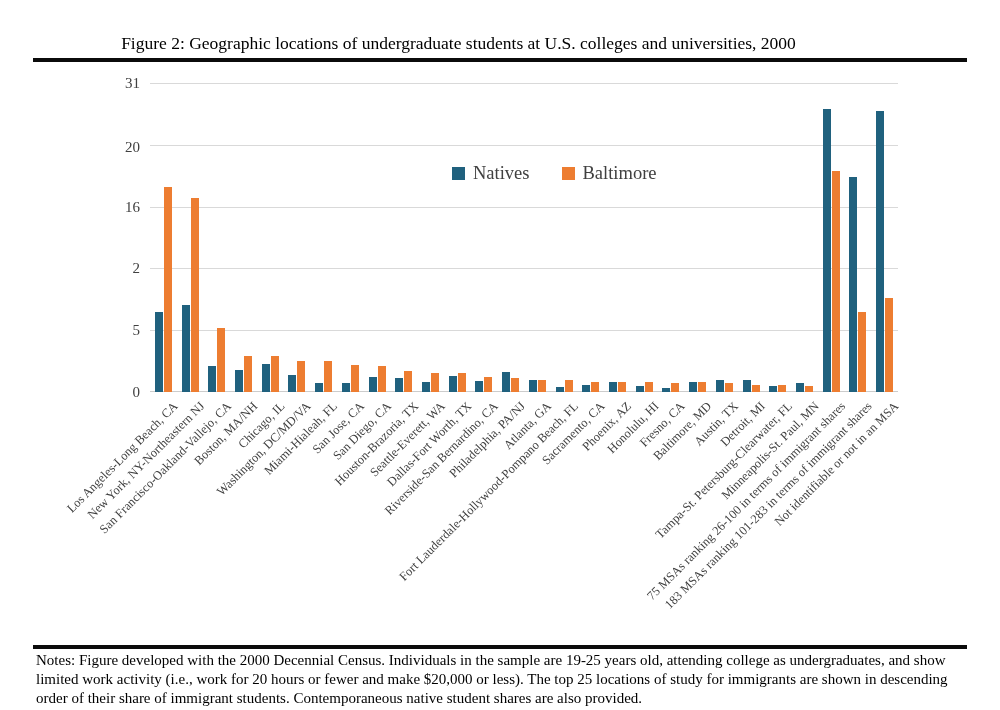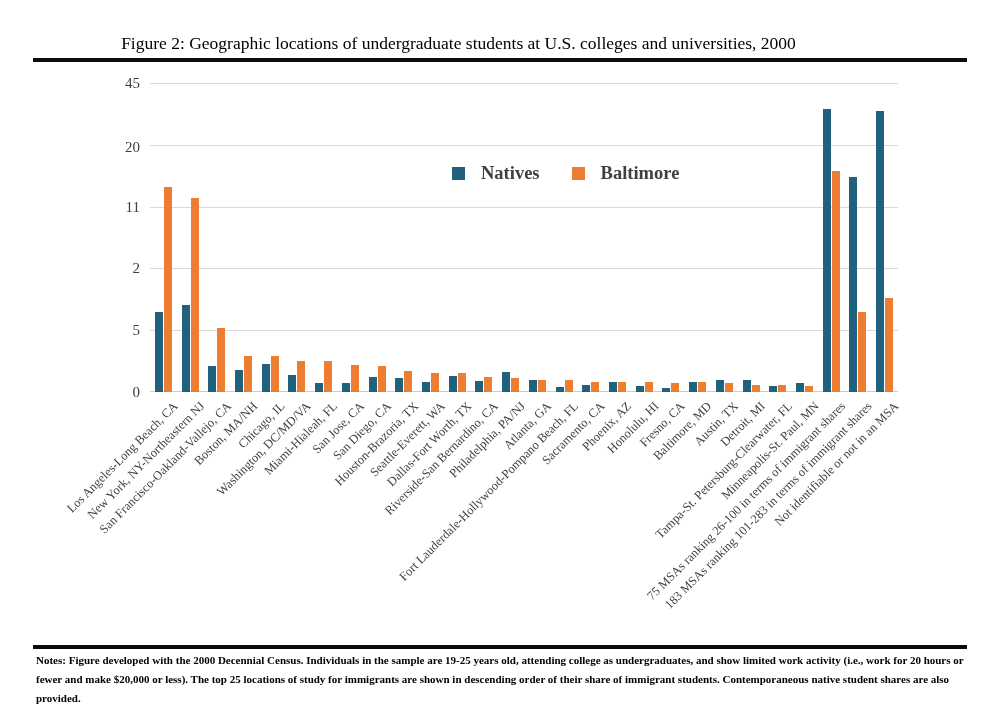--- a/index.html
+++ b/index.html
@@ -30,42 +30,42 @@
   }
   .xlab {
     position:absolute; top:399px; white-space:nowrap;
     font-size:12.5px; color:#3f3f3f;
     transform:rotate(-45deg); transform-origin:100% 0%;
   }
   .legend {
     position:absolute; left:452px; top:163px; display:flex; gap:32px;
     font-size:18.5px; color:#404040;
   }
-  .legend-item { display:flex; align-items:center; gap:16px;font-weight:bold; }
+  .legend-item { display:flex; align-items:center; gap:8px; }
   .swatch { width:13px; height:13px; display:inline-block; }
 
   .notes {
     position:absolute; left:36px; top:651px; width:930px;
-    font-size:11px; line-height:19.2px; color:#000; text-align:left;font-weight:bold;
+    font-size:15px; line-height:19.2px; color:#000; text-align:left;
   }
 </style>
 </head>
 <body>
 
 <div class="fig-title">Figure 2: Geographic locations of undergraduate students at U.S. colleges and universities, 2000</div>
 <div class="rule title-rule"></div>
 
 <div>
   <div id="ylabels">
       <div class="ylab" style="top: 383px;">0</div>
       <div class="ylab" style="top: 321.2px;">5</div>
       <div class="ylab" style="top: 259.4px;">2</div>
-      <div class="ylab" style="top: 197.6px;">11</div>
+      <div class="ylab" style="top: 197.6px;">16</div>
       <div class="ylab" style="top: 138px;">20</div>
-      <div class="ylab" style="top: 74px;">45</div>
+      <div class="ylab" style="top: 74px;">31</div>
     </div>
 
   <div class="plot" id="plot">
     <div id="gridlines">
         <div class="gridline base" style="bottom: 0px;"></div>
         <div class="gridline" style="bottom: 60.8px;"></div>
         <div class="gridline" style="bottom: 122.6px;"></div>
         <div class="gridline" style="bottom: 184.4px;"></div>
         <div class="gridline" style="bottom: 246.2px;"></div>
         <div class="gridline" style="bottom: 308px;"></div>

